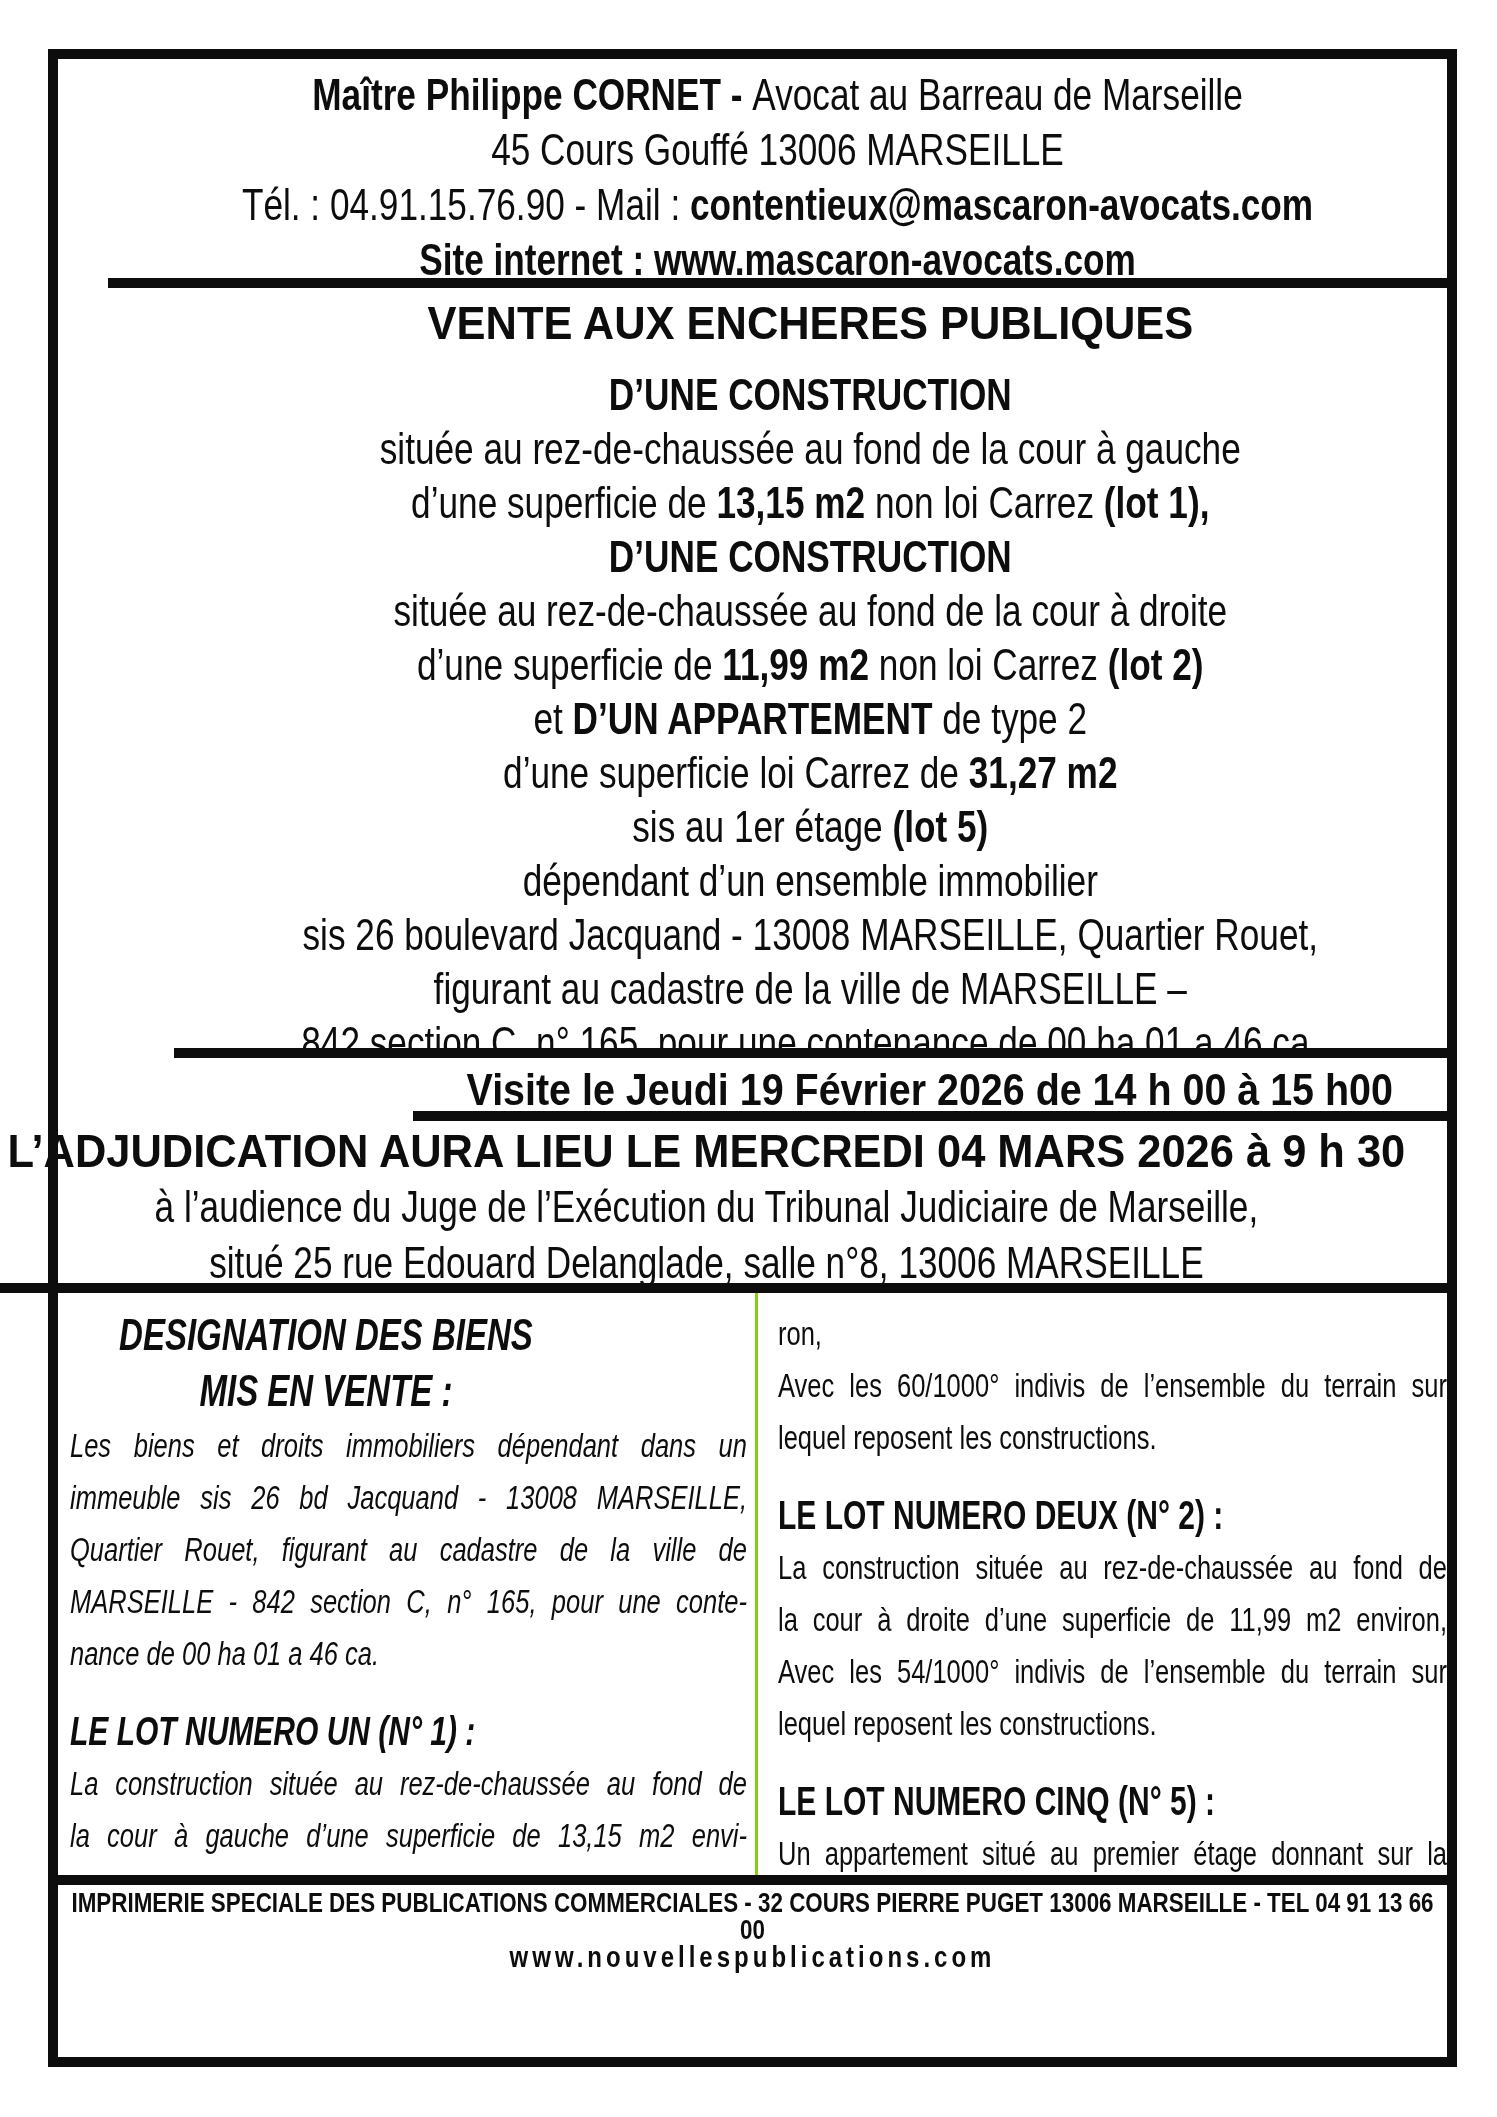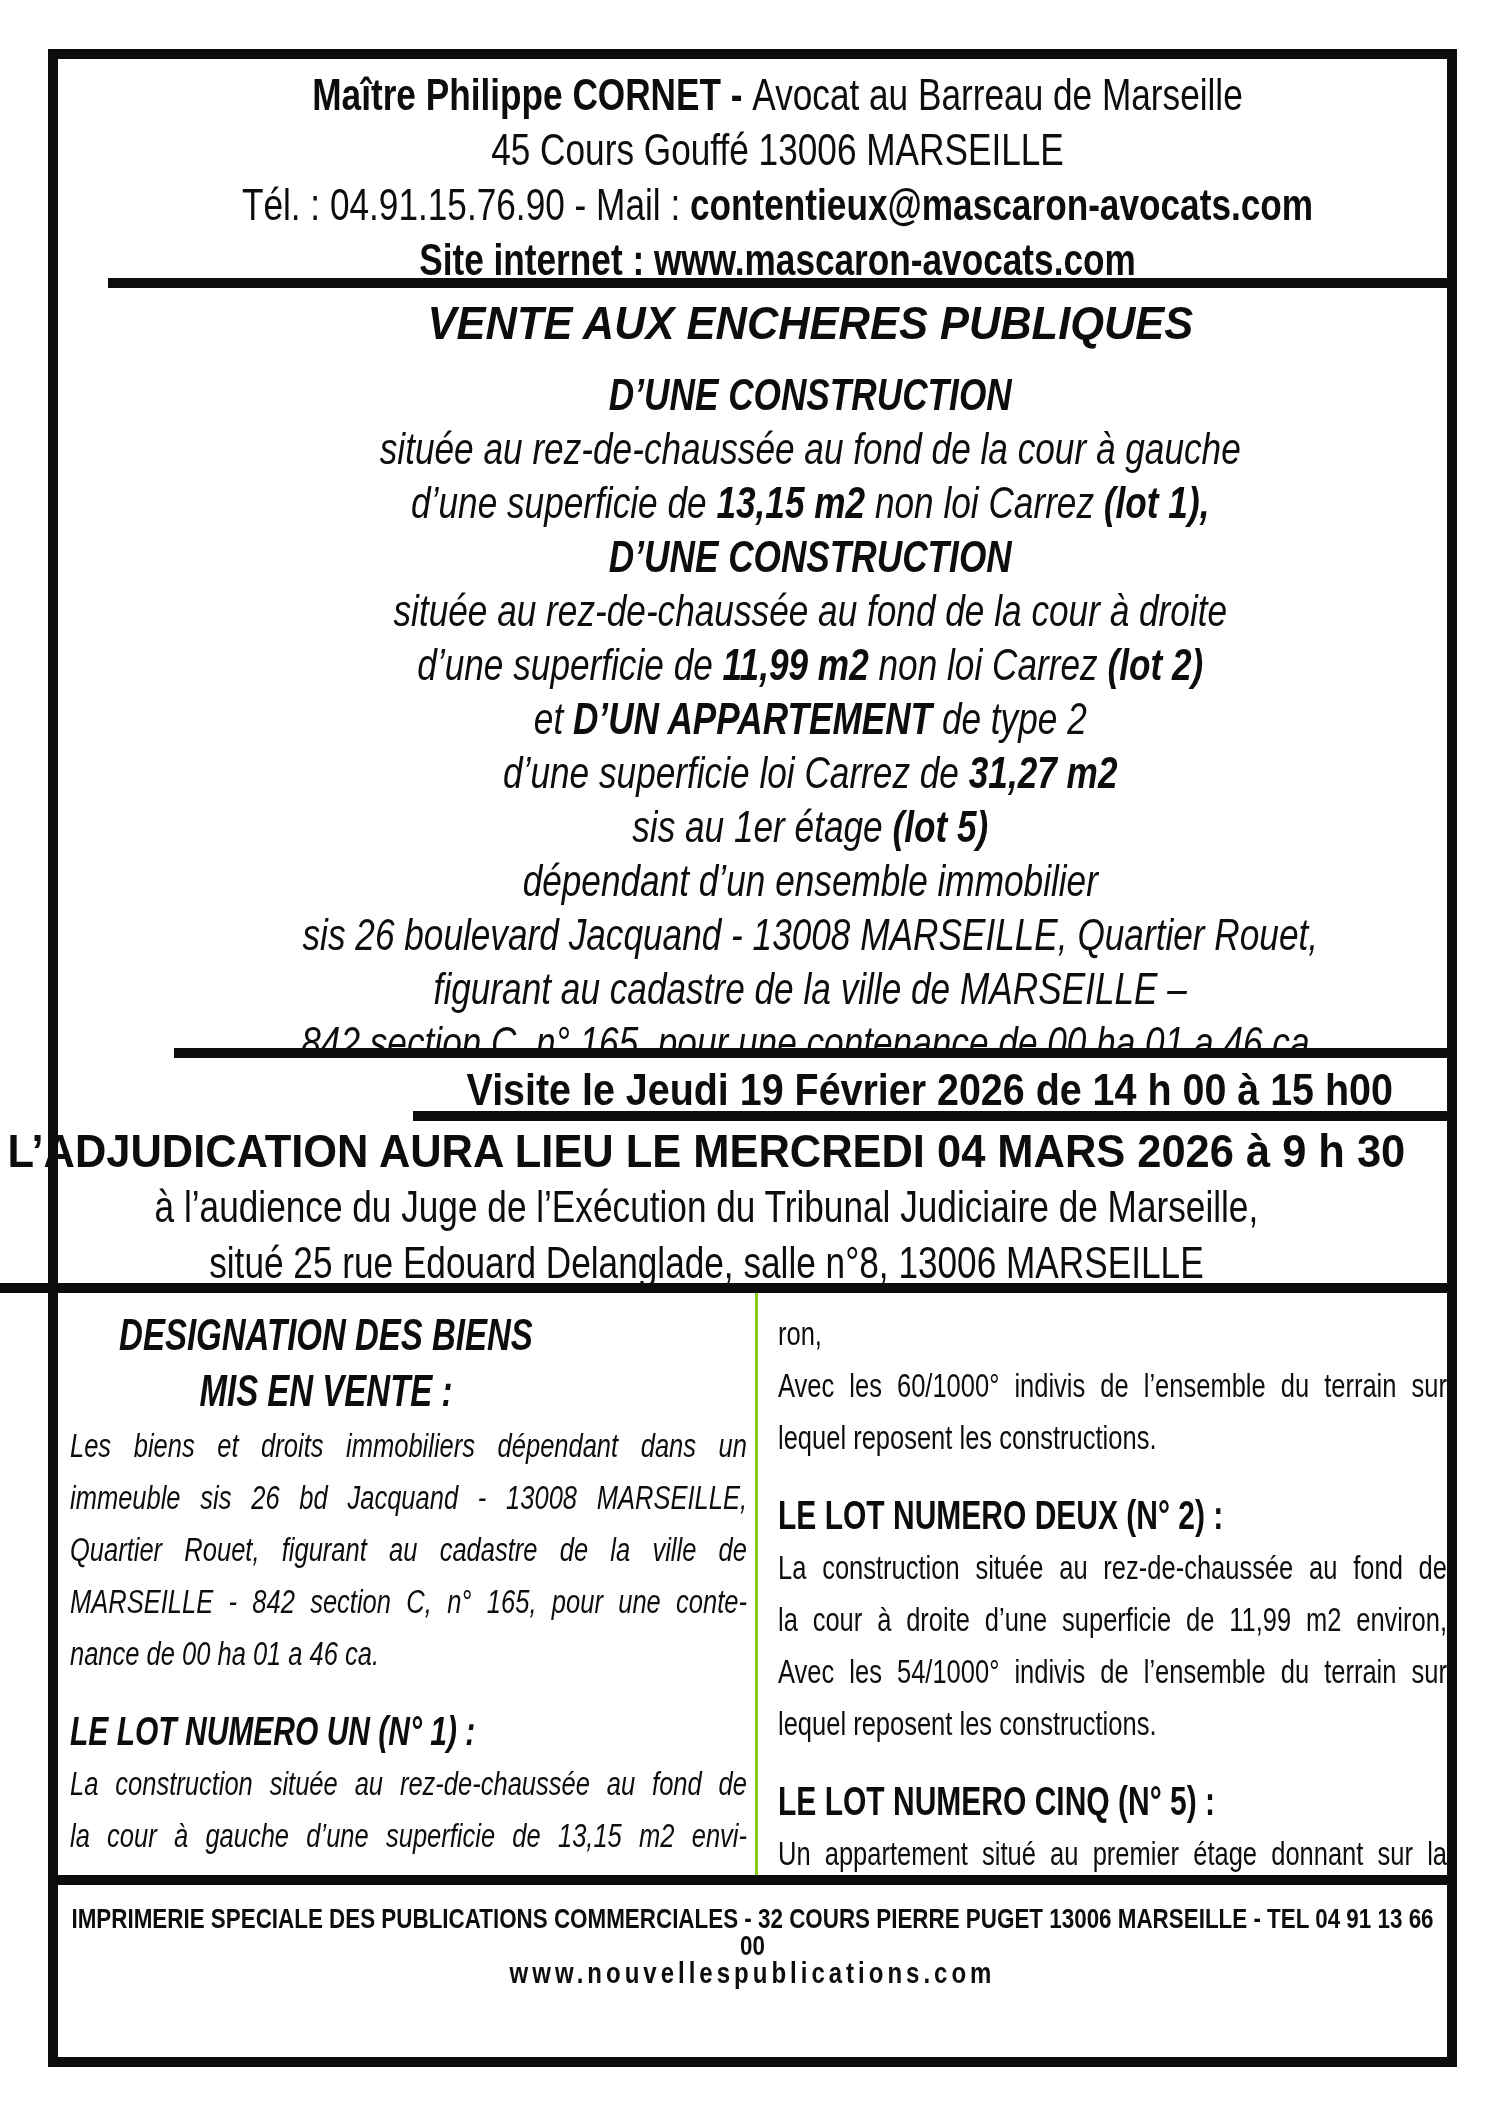--- a/index.html
+++ b/index.html
@@ -12,33 +12,33 @@
   }
   .frame {
     position: absolute; left: 48px; top: 49px;
     width: 1409px; height: 2018px;
     box-sizing: border-box;
     border: 10px solid #0d0d0d;
     background: #ffffff;
     display: flex; flex-direction: column; align-items: flex-end;
   }
   .sec { border-bottom: 10px solid #0d0d0d; overflow: hidden; flex: none; box-sizing: border-box; }
-  .sec:last-child { border-bottom: none; flex: 1; margin-top: 16px; }
+  .sec:last-child { border-bottom: none; flex: 1; }
 
   
   .cx { width: 125%; transform: scaleX(0.8); transform-origin: 0 0; }
 
   .b { font-weight: bold; }
 
   
   .sec-header { height: 229px; }
   .sec-header .cx { padding-top: 8px; text-align: center; font-size: 44px; line-height: 55px; }
 
   
-  .sec-notice { height: 770px; font-style: italic; }
+  .sec-notice { height: 770px; }
   .sec-notice .cx { padding-top: 8px; text-align: center; font-size: 44px; line-height: 54px; }
   .nline { white-space: nowrap; }
   .nline.ttl { font-size: 46px; margin-bottom: 18px; }
   .nline.ttl .seg { display: inline-block; transform: scaleX(1.18); transform-origin: 50% 50%; }
 
   
   .sec-price { height: 55px; }
   .sec-price .cx { text-align: center; font-size: 46px; line-height: 55px; }
   .sec-visit { height: 63px; text-decoration: underline; }
   .sec-visit .cx { text-align: center; font-size: 44px; line-height: 63px; }

